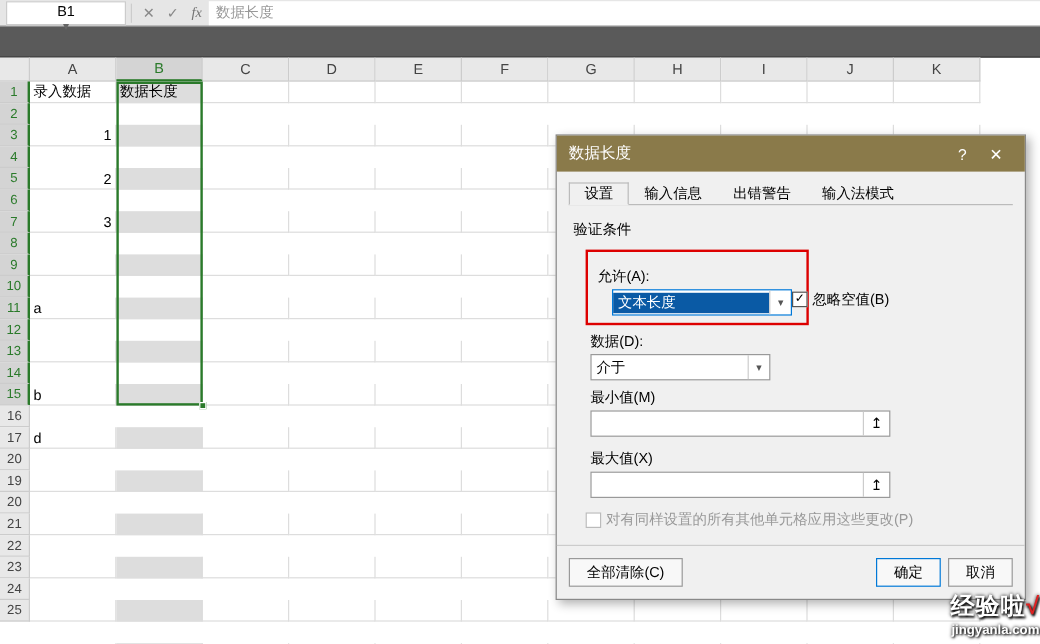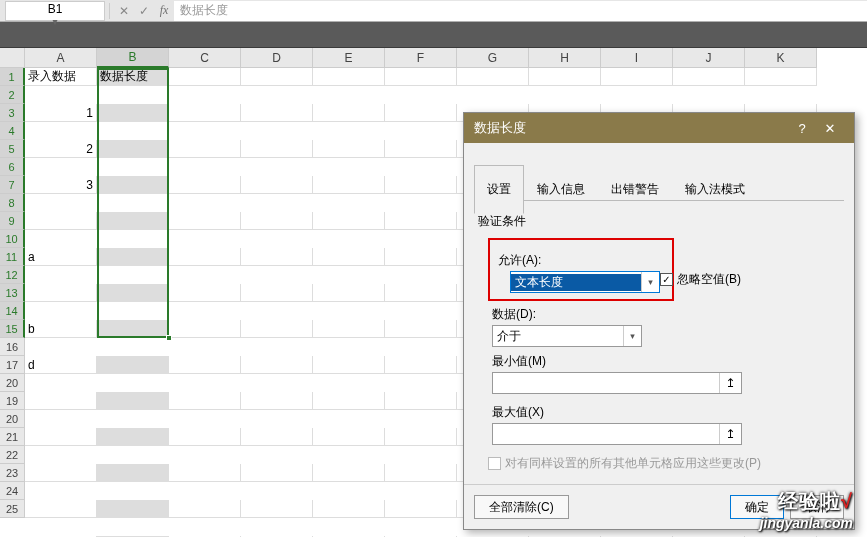--- a/index.html
+++ b/index.html
@@ -30,21 +30,21 @@
     .cell.shaded { background: #ddd; }
     .selection-border { position: absolute; border: 2px solid #2a7a2a; pointer-events: none; }
     .sel-handle { position: absolute; width: 6px; height: 6px; background: #2a7a2a; border: 1px solid #fff; }
     
     .dialog { position: absolute; left: 463px; top: 112px; width: 392px; background: #f0f0f0; border: 1px solid #888; box-shadow: 3px 3px 8px rgba(0,0,0,0.3); }
     .dlg-title { height: 30px; background: #8a7a4a; color: #fff; display: flex; align-items: center; padding: 0 10px; font-size: 13px; }
     .dlg-title-text { flex: 1; }
     .dlg-title-btn { width: 28px; height: 24px; display: flex; align-items: center; justify-content: center; cursor: pointer; color: #fff; }
     .dlg-body { padding: 8px 10px 0 10px; }
     .tabs { display: flex; border-bottom: 1px solid #bbb; margin-bottom: 12px; }
-    .tab { padding: 15px 12px; border: 1px solid transparent; cursor: pointer; position: relative; top: 14px; font-size: 12px; text-align: right; }
+    .tab { padding: 0 12px; border: 1px solid transparent; cursor: pointer; position: relative; top: 1px; font-size: 12px; text-align: right; }
     .tab.active { background: #f0f0f0; border: 1px solid #bbb; border-bottom: 1px solid #f0f0f0; }
     .section-label { margin: 0 0 8px 4px; }
     .field-row { margin: 0 0 4px 18px; display: flex; align-items: center; gap: 10px; }
     .field-label { margin: 0 0 2px 18px; }
     .combo { width: 150px; height: 22px; border: 1px solid #999; background: #fff; display: flex; align-items: center; }
     .combo-val { flex: 1; padding: 0 4px; }
     .combo-dd { width: 18px; height: 20px; border-left: 1px solid #ccc; display: flex; align-items: center; justify-content: center; font-size: 9px; color: #555; }
     .combo.highlight { border: 1px solid #0078d7; }
     .combo.highlight .combo-val { background: #0a5aa5; color: #fff; }
     .redbox { border: 2px solid #d00; padding: 12px 4px 6px 4px; margin: 0 170px 8px 14px; }
@@ -55,24 +55,24 @@
     .txt-input { width: 250px; height: 22px; border: 1px solid #999; background: #fff; display: flex; align-items: center; margin: 0 0 10px 18px; }
     .txt-input-field { flex: 1; padding: 0 4px; }
     .txt-input-btn { width: 22px; height: 20px; border-left: 1px solid #ccc; display: flex; align-items: center; justify-content: center; font-size: 12px; }
     .apply-row { display: flex; align-items: center; gap: 4px; margin: 4px 0 12px 14px; color: #999; }
     .apply-row .chkbox { color: #ccc; border-color: #bbb; }
     .dlg-footer { border-top: 1px solid #ccc; padding: 10px; display: flex; }
     .btn { height: 24px; padding: 0 14px; border: 1px solid #999; background: #f8f8f8; cursor: pointer; display: flex; align-items: center; }
     .btn.primary { border: 1px solid #0078d7; }
     .footer-spacer { flex: 1; }
     
-    .watermark { position: absolute; right: 14px; bottom: 6px; text-align: right; color: #fff; text-shadow: 0 0 3px #000, 1px 1px 2px #000; font-weight: bold; pointer-events: none; }
+    .watermark { position: absolute; right: 0; bottom: 6px; text-align: center; color: #fff; text-shadow: 0 0 3px #000, 1px 1px 2px #000; font-weight: bold; pointer-events: none; }
     .watermark .wm1 { font-size: 20px; letter-spacing: 1px; }
     .watermark .wm1 .red { color: #d22; }
-    .watermark .wm2 { font-size: 14px; font-style: italic; }
+    .watermark .wm2 { font-size: 11px; }
   </style>
 </head>
 <body>
 
 <div class="formula-bar">
   <div class="name-box">
     <span>B1</span>
     <span class="name-box-dd">▾</span>
   </div>
   <div class="fb-sep"></div>

